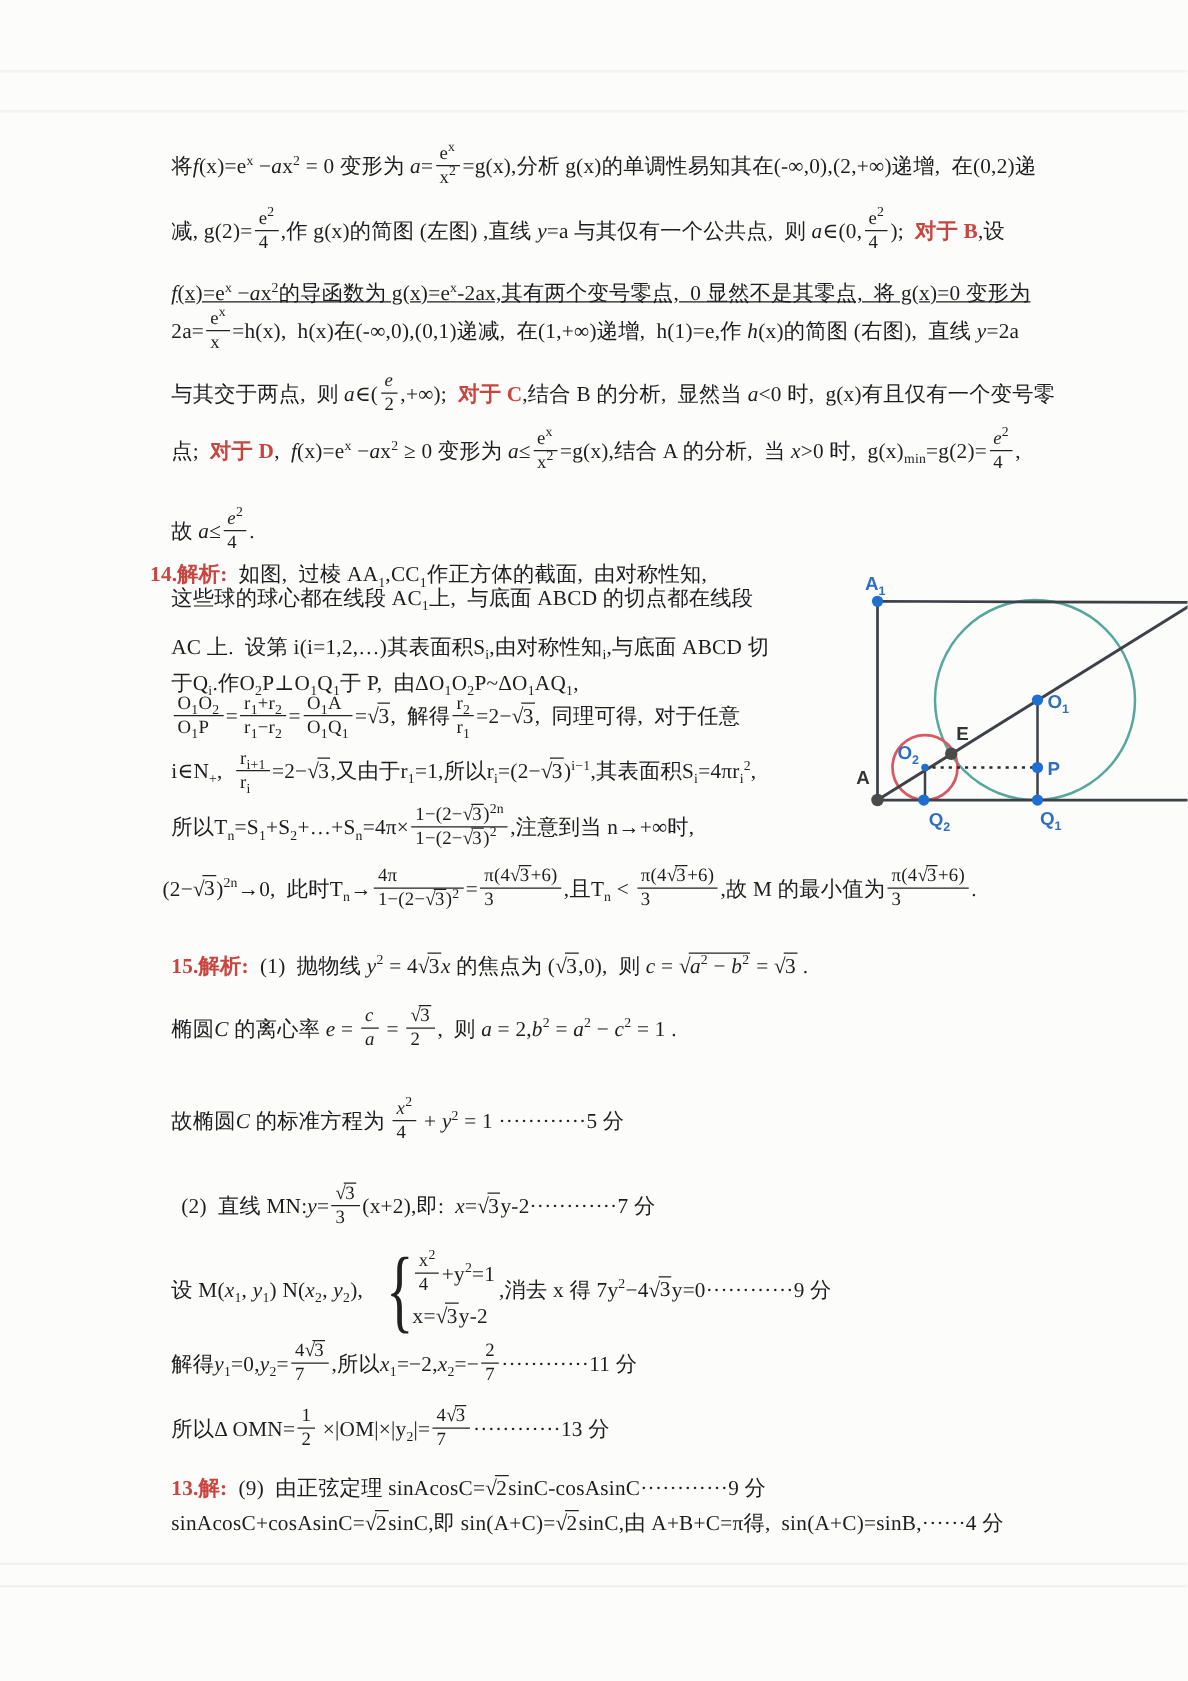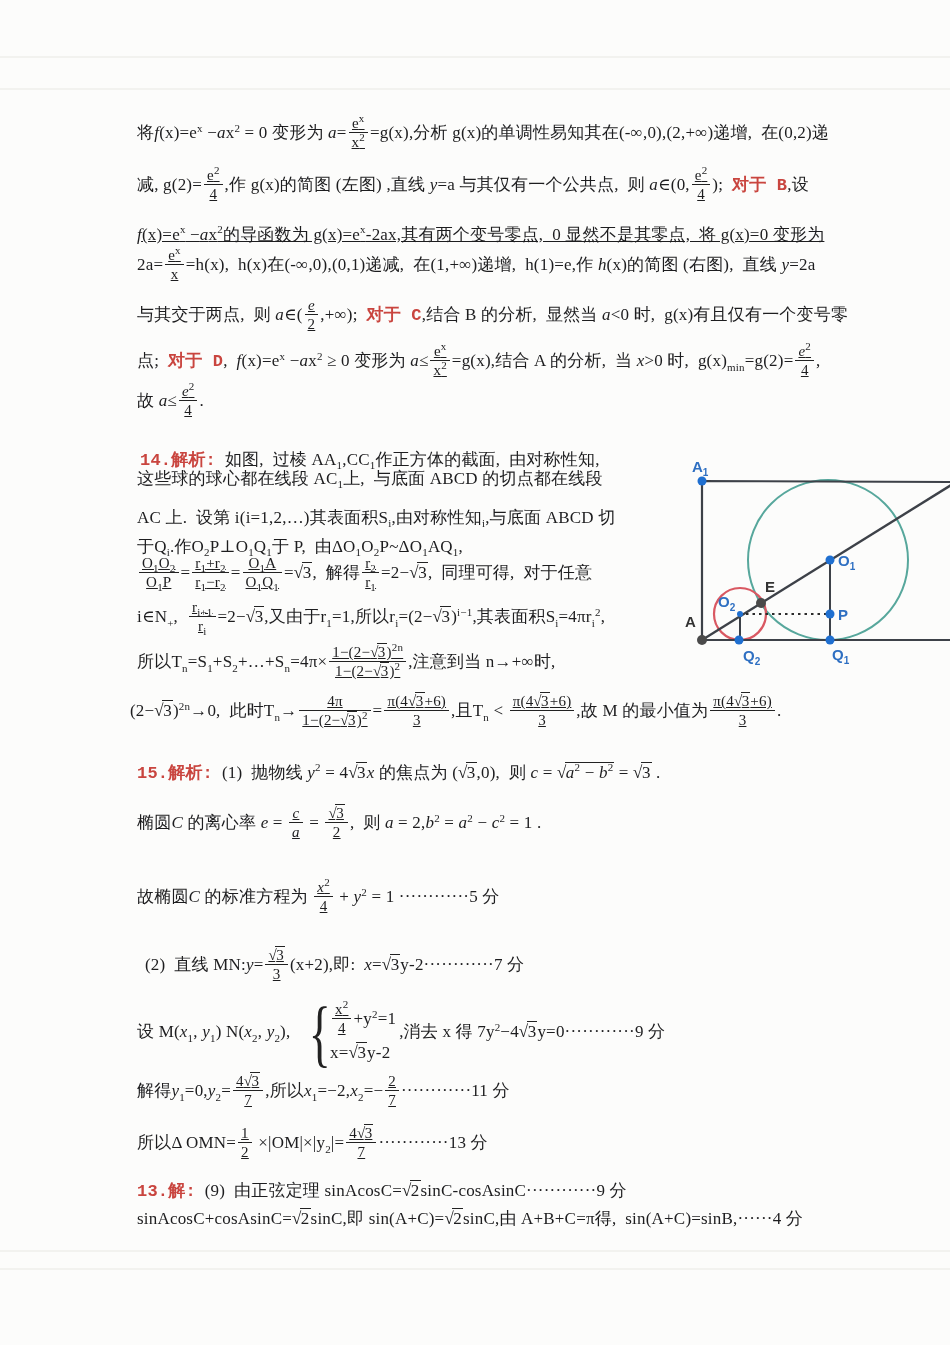--- a/index.html
+++ b/index.html
@@ -7,26 +7,26 @@
     width:950px;height:1345px;position:relative;overflow:hidden;
     background:#fcfcfb;
     font-family:"Liberation Serif","DejaVu Serif",serif;
     color:#1d1d1f;
   }
   #content .line{
     position:absolute;white-space:pre;font-size:17px;line-height:1.35;
     letter-spacing:0.2px;
   }
   .seg{white-space:pre;}
-  .red{color:#c9453f;font-weight:bold;font-family:Liberation Mono, monospace;}
+  .red{color:#c9453f;font-weight:bold;}
   .it{font-style:italic;}
   sup.sp,sub.sb{font-size:11px;line-height:0;}
   .frac{
-    display:inline-block;vertical-align:middle;text-align:center;
-    font-size:15px;line-height:1.2;margin:0 2px;transform:translateY(-2px);text-decoration:underline;
+    display:inline-block;vertical-align:middle;text-align:left;
+    font-size:15px;line-height:1.2;margin:0 2px;transform:translateY(-2px);
   }
   .frac .num{display:block;padding:0 3px;}
   .frac .den{display:block;border-top:1.4px solid #222;padding:0 3px;}
   .sq .rad{letter-spacing:-1.5px;}
   .sq .bar{border-top:1.4px solid #222;padding:0 1px;}
   .sys{display:inline-flex;align-items:center;vertical-align:middle;margin:0 3px;}
   .sys .brace{
     font-size:74px;font-weight:300;line-height:0.8;color:#222;
     transform:scaleX(0.62);margin-right:-8px;
     font-family:"Liberation Serif",serif;
@@ -44,22 +44,22 @@
 <div class="scanline" style="top:1250px"></div>
 <div class="scanline" style="top:1268px"></div>
 
 <div id="content">
     <div class="line" style="top: 116px; left: 137px;"><span class="seg">将</span><span class="seg it">f</span><span class="seg">(x)=e</span><sup class="sp">x</sup><span class="seg"> −</span><span class="seg it">a</span><span class="seg">x</span><sup class="sp">2</sup><span class="seg"> = 0 变形为 </span><span class="seg it">a</span><span class="seg">=</span><span class="frac"><span class="num"><span class="seg">e</span><sup class="sp">x</sup></span><span class="den"><span class="seg">x</span><sup class="sp">2</sup></span></span><span class="seg">=g(x),分析 g(x)的单调性易知其在(-∞,0),(2,+∞)递增,  在(0,2)递</span></div>
     <div class="line" style="top: 168px; left: 137px;"><span class="seg">减, g(2)=</span><span class="frac"><span class="num"><span class="seg">e</span><sup class="sp">2</sup></span><span class="den"><span class="seg">4</span></span></span><span class="seg">,作 g(x)的简图 (左图) ,直线 </span><span class="seg it">y</span><span class="seg">=a 与其仅有一个公共点,  则 </span><span class="seg it">a</span><span class="seg">∈(0,</span><span class="frac"><span class="num"><span class="seg">e</span><sup class="sp">2</sup></span><span class="den"><span class="seg">4</span></span></span><span class="seg">);  </span><span class="seg red">对于 B</span><span class="seg">,设</span></div>
     <div class="line" style="top: 224px; left: 137px; text-decoration: underline;"><span class="seg it">f</span><span class="seg">(x)=e</span><sup class="sp">x</sup><span class="seg"> −</span><span class="seg it">a</span><span class="seg">x</span><sup class="sp">2</sup><span class="seg">的导函数为 g(x)=e</span><sup class="sp">x</sup><span class="seg">-2ax,其有两个变号零点,  0 显然不是其零点,  将 g(x)=0 变形为</span></div>
     <div class="line" style="top: 248px; left: 137px;"><span class="seg">2a=</span><span class="frac"><span class="num"><span class="seg">e</span><sup class="sp">x</sup></span><span class="den"><span class="seg">x</span></span></span><span class="seg">=h(x),  h(x)在(-∞,0),(0,1)递减,  在(1,+∞)递增,  h(1)=e,作 </span><span class="seg it">h</span><span class="seg">(x)的简图 (右图),  直线 </span><span class="seg it">y</span><span class="seg">=2a</span></div>
     <div class="line" style="top: 298px; left: 137px;"><span class="seg">与其交于两点,  则 </span><span class="seg it">a</span><span class="seg">∈(</span><span class="frac"><span class="num"><span class="seg it">e</span></span><span class="den"><span class="seg">2</span></span></span><span class="seg">,+∞);  </span><span class="seg red">对于 C</span><span class="seg">,结合 B 的分析,  显然当 </span><span class="seg it">a</span><span class="seg">&lt;0 时,  g(x)有且仅有一个变号零</span></div>
     <div class="line" style="top: 344px; left: 137px;"><span class="seg">点;  </span><span class="seg red">对于 D</span><span class="seg">,  </span><span class="seg it">f</span><span class="seg">(x)=e</span><sup class="sp">x</sup><span class="seg"> −</span><span class="seg it">a</span><span class="seg">x</span><sup class="sp">2</sup><span class="seg"> ≥ 0 变形为 </span><span class="seg it">a</span><span class="seg">≤</span><span class="frac"><span class="num"><span class="seg">e</span><sup class="sp">x</sup></span><span class="den"><span class="seg">x</span><sup class="sp">2</sup></span></span><span class="seg">=g(x),结合 A 的分析,  当 </span><span class="seg it">x</span><span class="seg">&gt;0 时,  g(x)</span><sub class="sb">min</sub><span class="seg">=g(2)=</span><span class="frac"><span class="num"><span class="seg it">e</span><sup class="sp">2</sup></span><span class="den"><span class="seg">4</span></span></span><span class="seg">,</span></div>
-    <div class="line" style="top: 384px; left: 137px;"><span class="seg">故 </span><span class="seg it">a</span><span class="seg">≤</span><span class="frac"><span class="num"><span class="seg it">e</span><sup class="sp">2</sup></span><span class="den"><span class="seg">4</span></span></span><span class="seg">.</span></div>
-    <div class="line" style="top: 449px; left: 140px;"><span class="seg red">14.解析:</span><span class="seg">  如图,  过棱 AA</span><sub class="sb">1</sub><span class="seg">,CC</span><sub class="sb">1</sub><span class="seg">作正方体的截面,  由对称性知,</span></div>
+    <div class="line" style="top: 408px; left: 137px;"><span class="seg">故 </span><span class="seg it">a</span><span class="seg">≤</span><span class="frac"><span class="num"><span class="seg it">e</span><sup class="sp">2</sup></span><span class="den"><span class="seg">4</span></span></span><span class="seg">.</span></div>
+    <div class="line" style="top: 449px; left: 120px;"><span class="seg red">14.解析:</span><span class="seg">  如图,  过棱 AA</span><sub class="sb">1</sub><span class="seg">,CC</span><sub class="sb">1</sub><span class="seg">作正方体的截面,  由对称性知,</span></div>
     <div class="line" style="top: 468px; left: 137px;"><span class="seg">这些球的球心都在线段 AC</span><sub class="sb">1</sub><span class="seg">上,  与底面 ABCD 的切点都在线段</span></div>
     <div class="line" style="top: 507px; left: 137px;"><span class="seg">AC 上.  设第 i(i=1,2,…)其表面积S</span><sub class="sb">i</sub><span class="seg">,由对称性知</span><sub class="sb">i</sub><span class="seg">,与底面 ABCD 切</span></div>
     <div class="line" style="top: 536px; left: 137px;"><span class="seg">于Q</span><sub class="sb">i</sub><span class="seg">.作O</span><sub class="sb">2</sub><span class="seg">P⊥O</span><sub class="sb">1</sub><span class="seg">Q</span><sub class="sb">1</sub><span class="seg">于 P,  由ΔO</span><sub class="sb">1</sub><span class="seg">O</span><sub class="sb">2</sub><span class="seg">P~ΔO</span><sub class="sb">1</sub><span class="seg">AQ</span><sub class="sb">1</sub><span class="seg">,</span></div>
     <div class="line" style="top: 556px; left: 137px;"><span class="frac"><span class="num"><span class="seg">O</span><sub class="sb">1</sub><span class="seg">O</span><sub class="sb">2</sub></span><span class="den"><span class="seg">O</span><sub class="sb">1</sub><span class="seg">P</span></span></span><span class="seg">=</span><span class="frac"><span class="num"><span class="seg">r</span><sub class="sb">1</sub><span class="seg">+r</span><sub class="sb">2</sub></span><span class="den"><span class="seg">r</span><sub class="sb">1</sub><span class="seg">−r</span><sub class="sb">2</sub></span></span><span class="seg">=</span><span class="frac"><span class="num"><span class="seg">O</span><sub class="sb">1</sub><span class="seg">A</span></span><span class="den"><span class="seg">O</span><sub class="sb">1</sub><span class="seg">Q</span><sub class="sb">1</sub></span></span><span class="seg">=</span><span class="sq"><span class="rad">√</span><span class="bar"><span class="seg">3</span></span></span><span class="seg">,  解得</span><span class="frac"><span class="num"><span class="seg">r</span><sub class="sb">2</sub></span><span class="den"><span class="seg">r</span><sub class="sb">1</sub></span></span><span class="seg">=2−</span><span class="sq"><span class="rad">√</span><span class="bar"><span class="seg">3</span></span></span><span class="seg">,  同理可得,  对于任意</span></div>
     <div class="line" style="top: 600px; left: 137px;"><span class="seg">i∈N</span><sub class="sb">+</sub><span class="seg">,  </span><span class="frac"><span class="num"><span class="seg">r</span><sub class="sb">i+1</sub></span><span class="den"><span class="seg">r</span><sub class="sb">i</sub></span></span><span class="seg">=2−</span><span class="sq"><span class="rad">√</span><span class="bar"><span class="seg">3</span></span></span><span class="seg">,又由于r</span><sub class="sb">1</sub><span class="seg">=1,所以r</span><sub class="sb">i</sub><span class="seg">=(2−</span><span class="sq"><span class="rad">√</span><span class="bar"><span class="seg">3</span></span></span><span class="seg">)</span><sup class="sp">i−1</sup><span class="seg">,其表面积S</span><sub class="sb">i</sub><span class="seg">=4πr</span><sub class="sb">i</sub><sup class="sp">2</sup><span class="seg">,</span></div>
     <div class="line" style="top: 645px; left: 137px;"><span class="seg">所以T</span><sub class="sb">n</sub><span class="seg">=S</span><sub class="sb">1</sub><span class="seg">+S</span><sub class="sb">2</sub><span class="seg">+…+S</span><sub class="sb">n</sub><span class="seg">=4π×</span><span class="frac"><span class="num"><span class="seg">1−(2−</span><span class="sq"><span class="rad">√</span><span class="bar"><span class="seg">3</span></span></span><span class="seg">)</span><sup class="sp">2n</sup></span><span class="den"><span class="seg">1−(2−</span><span class="sq"><span class="rad">√</span><span class="bar"><span class="seg">3</span></span></span><span class="seg">)</span><sup class="sp">2</sup></span></span><span class="seg">,注意到当 n→+∞时,</span></div>
     <div class="line" style="top: 694px; left: 130px;"><span class="seg">(2−</span><span class="sq"><span class="rad">√</span><span class="bar"><span class="seg">3</span></span></span><span class="seg">)</span><sup class="sp">2n</sup><span class="seg">→0,  此时T</span><sub class="sb">n</sub><span class="seg">→</span><span class="frac"><span class="num"><span class="seg">4π</span></span><span class="den"><span class="seg">1−(2−</span><span class="sq"><span class="rad">√</span><span class="bar"><span class="seg">3</span></span></span><span class="seg">)</span><sup class="sp">2</sup></span></span><span class="seg">=</span><span class="frac"><span class="num"><span class="seg">π(4</span><span class="sq"><span class="rad">√</span><span class="bar"><span class="seg">3</span></span></span><span class="seg">+6)</span></span><span class="den"><span class="seg">3</span></span></span><span class="seg">,且T</span><sub class="sb">n</sub><span class="seg"> &lt; </span><span class="frac"><span class="num"><span class="seg">π(4</span><span class="sq"><span class="rad">√</span><span class="bar"><span class="seg">3</span></span></span><span class="seg">+6)</span></span><span class="den"><span class="seg">3</span></span></span><span class="seg">,故 M 的最小值为</span><span class="frac"><span class="num"><span class="seg">π(4</span><span class="sq"><span class="rad">√</span><span class="bar"><span class="seg">3</span></span></span><span class="seg">+6)</span></span><span class="den"><span class="seg">3</span></span></span><span class="seg">.</span></div>
     <div class="line" style="top: 762px; left: 137px;"><span class="seg red">15.解析:</span><span class="seg">  (1)  抛物线 </span><span class="seg it">y</span><sup class="sp">2</sup><span class="seg"> = 4</span><span class="sq"><span class="rad">√</span><span class="bar"><span class="seg">3</span></span></span><span class="seg it">x</span><span class="seg"> 的焦点为 (</span><span class="sq"><span class="rad">√</span><span class="bar"><span class="seg">3</span></span></span><span class="seg">,0),  则 </span><span class="seg it">c</span><span class="seg"> = </span><span class="sq"><span class="rad">√</span><span class="bar"><span class="seg it">a</span><sup class="sp">2</sup><span class="seg"> − </span><span class="seg it">b</span><sup class="sp">2</sup></span></span><span class="seg"> = </span><span class="sq"><span class="rad">√</span><span class="bar"><span class="seg">3</span></span></span><span class="seg"> .</span></div>
     <div class="line" style="top: 806px; left: 137px;"><span class="seg">椭圆</span><span class="seg it">C</span><span class="seg"> 的离心率 </span><span class="seg it">e</span><span class="seg"> = </span><span class="frac"><span class="num"><span class="seg it">c</span></span><span class="den"><span class="seg it">a</span></span></span><span class="seg"> = </span><span class="frac"><span class="num"><span class="sq"><span class="rad">√</span><span class="bar"><span class="seg">3</span></span></span></span><span class="den"><span class="seg">2</span></span></span><span class="seg">,  则 </span><span class="seg it">a</span><span class="seg"> = 2,</span><span class="seg it">b</span><sup class="sp">2</sup><span class="seg"> = </span><span class="seg it">a</span><sup class="sp">2</sup><span class="seg"> − </span><span class="seg it">c</span><sup class="sp">2</sup><span class="seg"> = 1 .</span></div>
     <div class="line" style="top: 880px; left: 137px;"><span class="seg">故椭圆</span><span class="seg it">C</span><span class="seg"> 的标准方程为 </span><span class="frac"><span class="num"><span class="seg it">x</span><sup class="sp">2</sup></span><span class="den"><span class="seg">4</span></span></span><span class="seg"> + </span><span class="seg it">y</span><sup class="sp">2</sup><span class="seg"> = 1 ············5 分</span></div>

